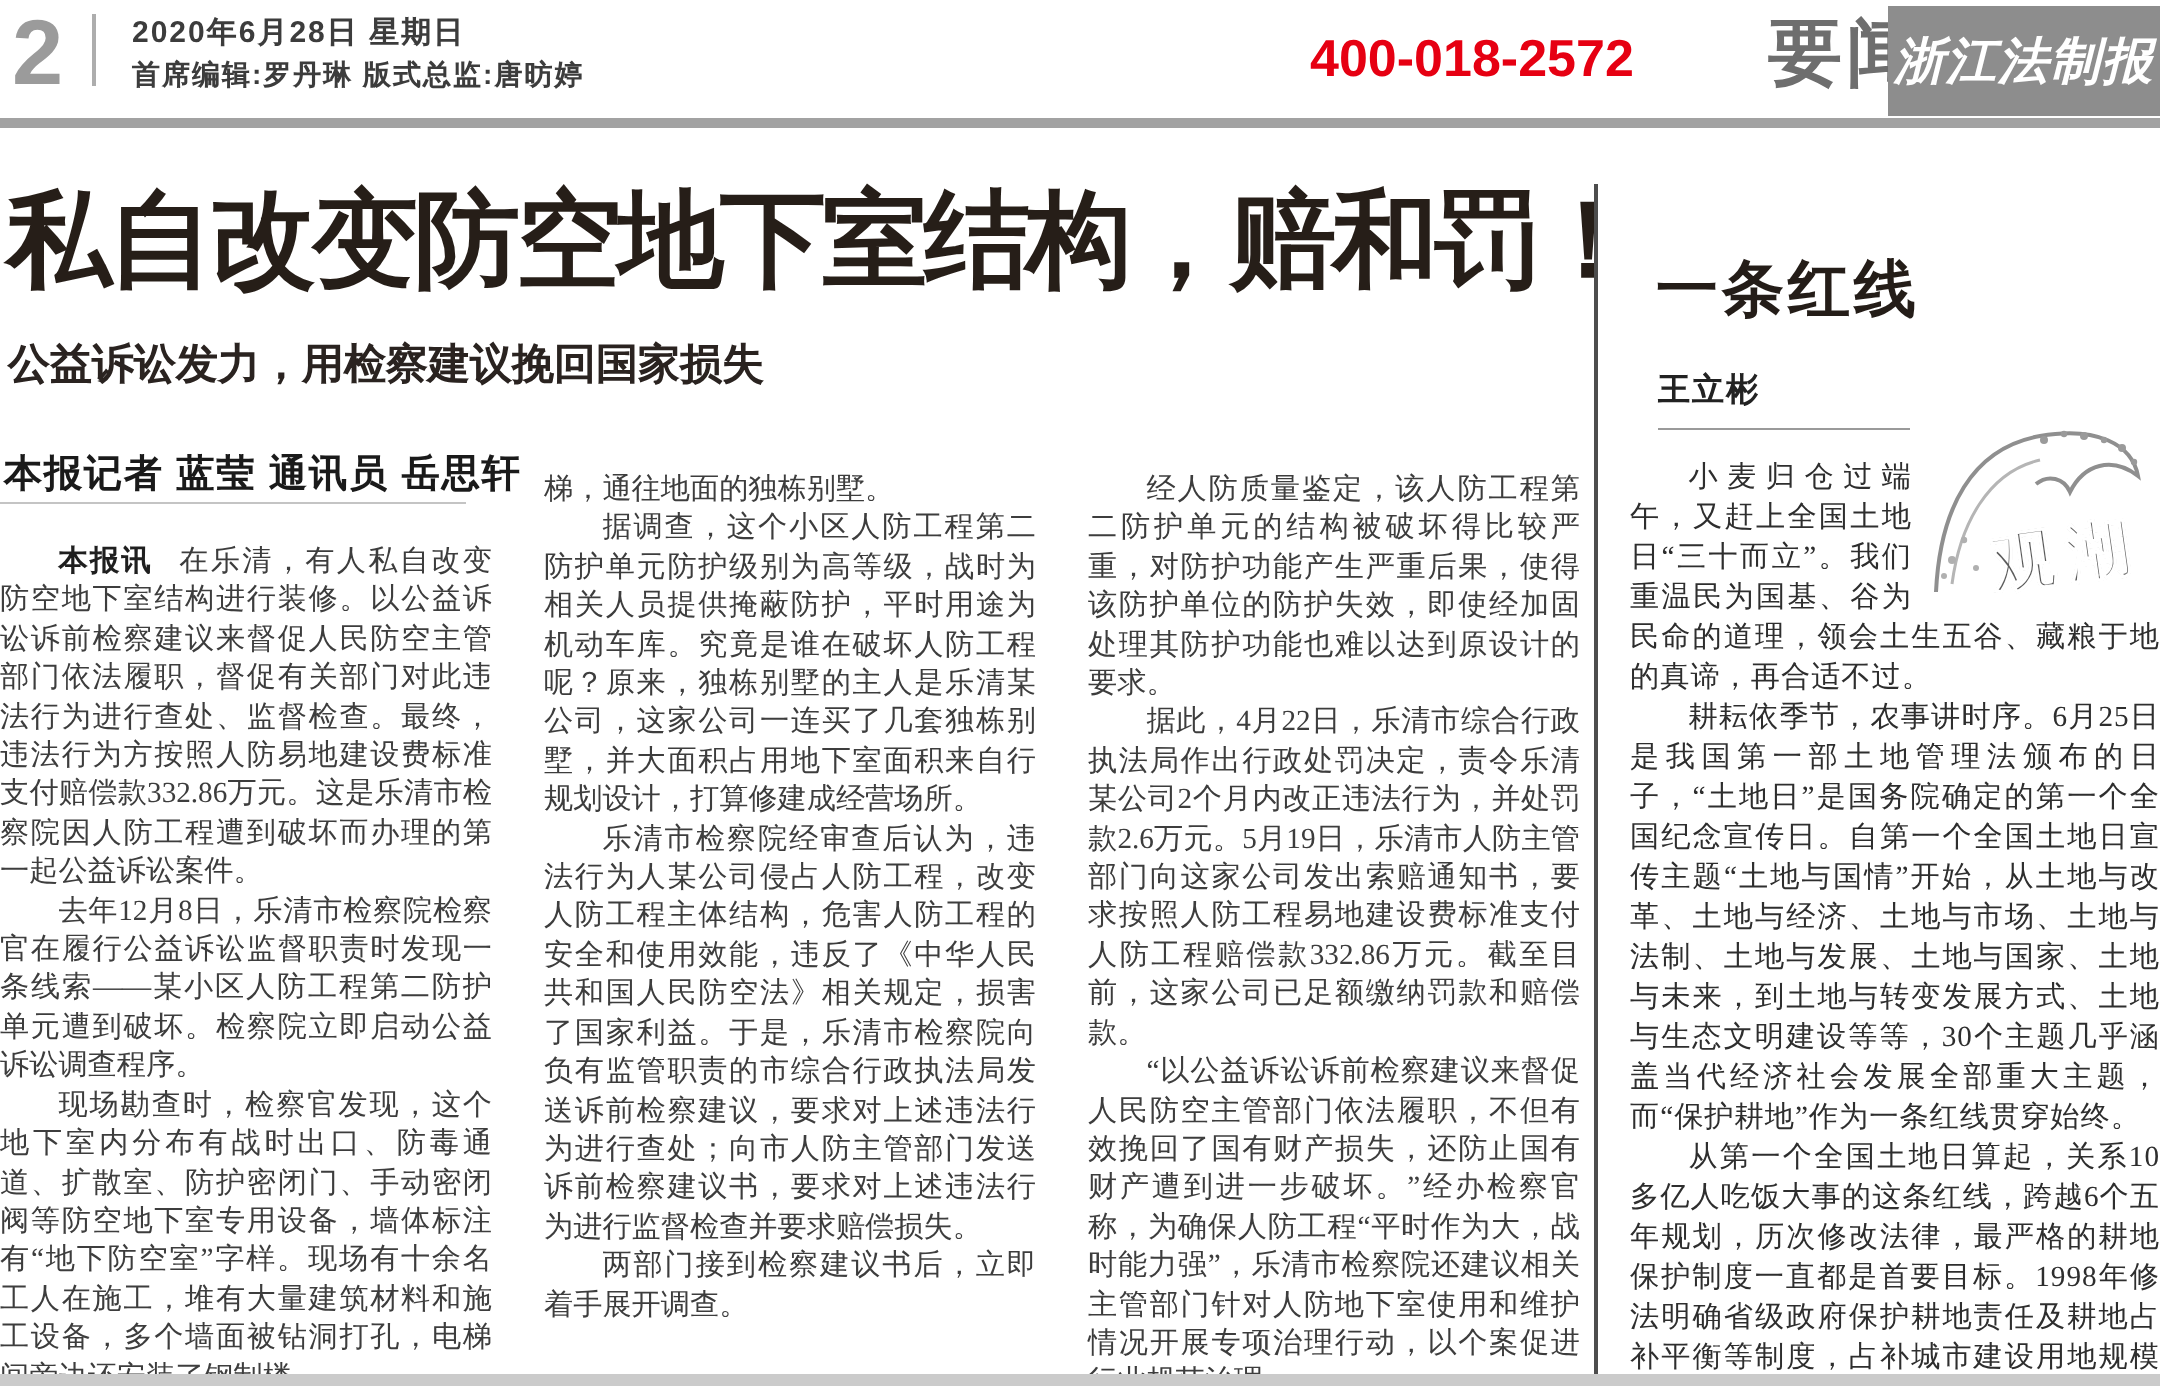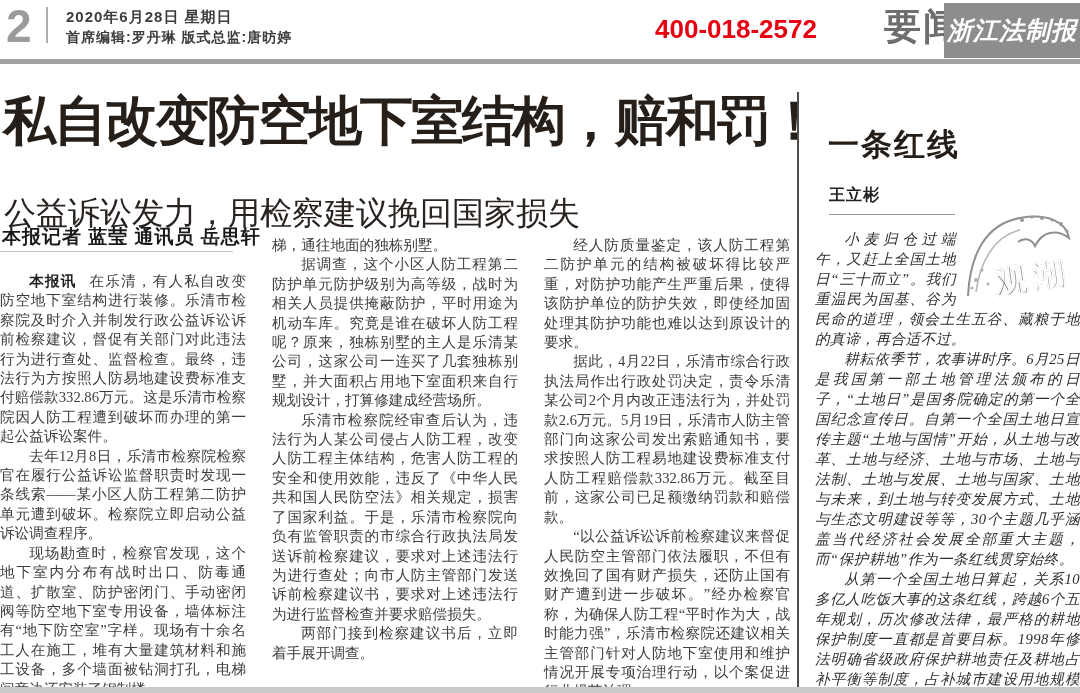--- a/index.html
+++ b/index.html
@@ -33,21 +33,21 @@
   .hdr-rule{position:absolute;left:0;top:59px;width:1080px;height:5px;background:#a2a2a2;}
 
   
   .headline{
     position:absolute;left:3px;top:84px;width:792px;
     font-size:53px;font-weight:900;color:#261e18;letter-spacing:-2px;
     line-height:74px;white-space:nowrap;text-align:center;
   }
   .subheadline{
     position:absolute;left:4px;top:168px;width:792px;
-    font-size:32px;font-weight:400;color:#2a2320;letter-spacing:0px;white-space:nowrap;margin-top:24px;
+    font-size:21px;font-weight:700;color:#2a2320;letter-spacing:0px;white-space:nowrap;
   }
   .byline{position:absolute;left:2px;top:224px;font-size:19px;font-weight:bold;color:#1a1a1a;letter-spacing:1px;}
   .byline-rule{position:absolute;left:0;top:251px;width:233px;height:1px;background:#c4c4c4;}
 
   .cols{
     position:absolute;left:0;top:236px;width:790px;height:424px;
     display:flex;gap:26px;
   }
   .col{width:246px;box-sizing:border-box;}
   .col.first{padding-top:36px;}
@@ -67,21 +67,21 @@
     font-size:31px;font-weight:900;color:#241d18;line-height:37px;
     letter-spacing:2px;margin:34px 0 0 13px;
   }
   .sb-author{font-size:16px;font-weight:bold;color:#222;margin:22px 0 0 14px;letter-spacing:1px;}
   .author-rule{width:126px;height:1px;background:#9a9a9a;margin:8px 0 0 14px;}
   .sb-body{position:relative;margin-top:14px;}
   .sb-img{
     float:right;width:118px;height:94px;margin:-23px 0 6px 6px;position:relative;
   }
   .sb-para{
-    margin:0;font-family:"Liberation Serif","DejaVu Serif",serif;font-style:italic;
+    margin:0;font-family:"Liberation Serif","DejaVu Serif",serif;
     font-size:14.6px;line-height:20px;color:#2e2e2e;letter-spacing:0.5px;
     text-align:justify;text-indent:2em;
   }
   .bottom-rule{position:absolute;left:0;top:687px;width:1080px;height:6px;background:#cbcbcb;}
 </style>
 </head>
 <body>
 
 <div class="page-num">2</div>
 <div class="hdr-vline"></div>
@@ -94,21 +94,21 @@
 <div class="masthead">浙江法制报</div>
 <div class="hdr-rule"></div>
 
 <div class="headline">私自改变防空地下室结构，赔和罚！</div>
 <div class="subheadline">公益诉讼发力，用检察建议挽回国家损失</div>
 <div class="byline">本报记者 蓝莹 通讯员 岳思轩</div>
 <div class="byline-rule"></div>
 
 <div class="cols">
   <div class="col first">
-    <p class="para"><span class="lead-label">本报讯</span><span>在乐清，有人私自改变防空地下室结构进行装修。乐清市检察院及时介入并制发行政公益诉讼诉前检察建议，督促有关部门对此违法行为进行查处、监督检查。最终，违法行为方按照人防易地建设费标准支付赔偿款332.86万元。这是乐清市检察院因人防工程遭到破坏而办理的第一起公益诉讼案件。</span></p>
+    <p class="para"><span class="lead-label">本报讯</span><span>在乐清，有人私自改变防空地下室结构进行装修。以公益诉讼诉前检察建议来督促人民防空主管部门依法履职，督促有关部门对此违法行为进行查处、监督检查。最终，违法行为方按照人防易地建设费标准支付赔偿款332.86万元。这是乐清市检察院因人防工程遭到破坏而办理的第一起公益诉讼案件。</span></p>
     <p class="para">去年12月8日，乐清市检察院检察官在履行公益诉讼监督职责时发现一条线索——某小区人防工程第二防护单元遭到破坏。检察院立即启动公益诉讼调查程序。</p>
     <p class="para">现场勘查时，检察官发现，这个地下室内分布有战时出口、防毒通道、扩散室、防护密闭门、手动密闭阀等防空地下室专用设备，墙体标注有“地下防空室”字样。现场有十余名工人在施工，堆有大量建筑材料和施工设备，多个墙面被钻洞打孔，电梯间旁边还安装了钢制楼</p>
   </div>
   <div class="col">
     <p class="para no-indent">梯，通往地面的独栋别墅。</p>
     <p class="para">据调查，这个小区人防工程第二防护单元防护级别为高等级，战时为相关人员提供掩蔽防护，平时用途为机动车库。究竟是谁在破坏人防工程呢？原来，独栋别墅的主人是乐清某公司，这家公司一连买了几套独栋别墅，并大面积占用地下室面积来自行规划设计，打算修建成经营场所。</p>
     <p class="para">乐清市检察院经审查后认为，违法行为人某公司侵占人防工程，改变人防工程主体结构，危害人防工程的安全和使用效能，违反了《中华人民共和国人民防空法》相关规定，损害了国家利益。于是，乐清市检察院向负有监管职责的市综合行政执法局发送诉前检察建议，要求对上述违法行为进行查处；向市人防主管部门发送诉前检察建议书，要求对上述违法行为进行监督检查并要求赔偿损失。</p>
     <p class="para">两部门接到检察建议书后，立即着手展开调查。</p>
   </div>
   <div class="col">

